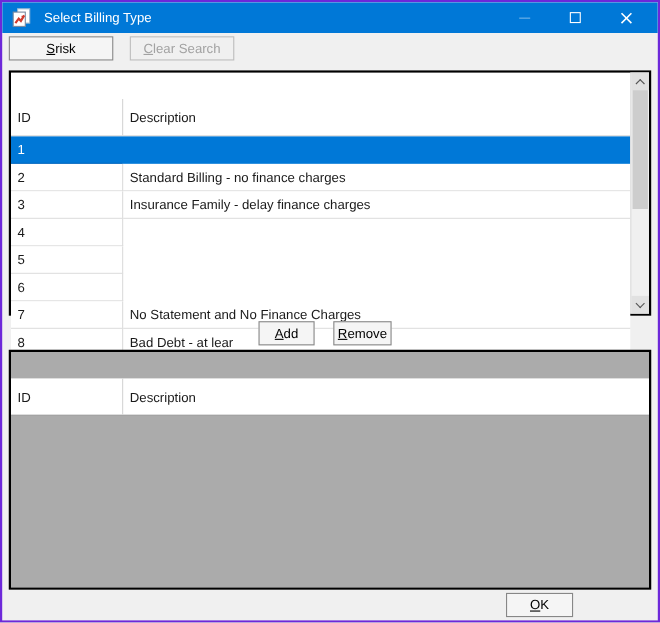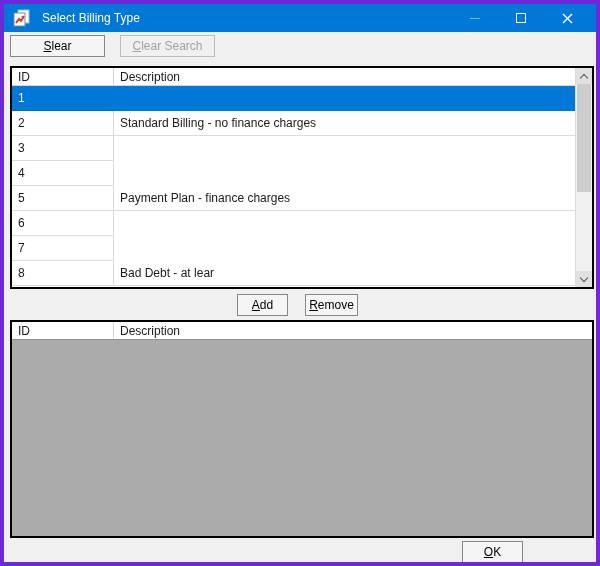--- a/index.html
+++ b/index.html
@@ -1,19 +1,19 @@
 <!DOCTYPE html>
 <html><head>
 <meta charset="utf-8">
 <style>
   html,body{margin:0;padding:0;background:#cfcfcf;}
   *{box-sizing:border-box;font-family:"Liberation Sans",sans-serif;}
   .dialog{
     position:relative;width:600px;height:566px;
-    border:4px solid #6d28d9;background:#f0f0f0;overflow:hidden;
+    border:2px solid #6d28d9;background:#f0f0f0;overflow:hidden;
   }
   
   .titlebar{height:28px;background:#0078d7;display:flex;align-items:center;}
   .app-icon{margin-left:8px;width:20px;height:18px;position:relative;flex:0 0 auto;}
   .title-text{color:#ffffff;font-size:12px;margin-left:10px;white-space:nowrap;}
   .win-controls{margin-left:auto;display:flex;height:28px;margin-right:6px;}
   .win-btn{width:46px;height:28px;display:flex;align-items:center;justify-content:center;}
   .min-glyph{width:10px;height:1px;background:#ffffff;opacity:.45;}
   .max-glyph{width:10px;height:10px;border:1px solid #ffffff;}
   
@@ -26,22 +26,22 @@
   .btn.disabled{background:#f0f0f0;border-color:#bdbdbd;color:#a2a2a2;}
   
   .btn-search{left:6px;top:31px;width:95px;}
   .btn-clear{left:116px;top:31px;width:95px;}
   
   .table1{
     position:absolute;left:6px;top:62px;width:584px;height:223px;
     border:2px solid #000;background:#fff;display:flex;
   }
   .t-main{flex:1;display:flex;flex-direction:column;min-width:0;}
-  .t-header{height:18px;display:flex;align-items:flex-start;font-size:12px;color:#1a1a1a;
-    border-bottom:1px solid #d4d4d4;background:#fff;flex:0 0 auto;}
+  .t-header{height:34px;display:flex;align-items:flex-start;font-size:12px;color:#1a1a1a;
+    border-bottom:1px solid #d4d4d4;background:#fff;flex:0 0 auto;margin-top:24px;}
   .col-id{width:102px;padding-left:6px;border-right:1px solid #d4d4d4;height:100%;display:flex;align-items:center;}
   .col-desc{flex:1;padding-left:6px;height:100%;display:flex;align-items:center;min-width:0;}
   .t-row{height:25px;flex:0 0 auto;display:flex;font-size:12px;color:#1a1a1a;background:#fff;}
   .t-row .col-id{border-right:1px solid #dcdcdc;border-bottom:1px solid #dcdcdc;}
   .t-row .col-desc{border-bottom:1px solid #dcdcdc;white-space:nowrap;overflow:hidden;}
   .t-row.selected{background:#0078d7;color:#ffffff;}
   .t-row.selected .col-id,.t-row.selected .col-desc{border-color:transparent;border-bottom-color:#0067c0;}
   
   .sbar{width:17px;flex:0 0 auto;background:#f0f0f0;border-left:1px solid #dcdcdc;
     display:flex;flex-direction:column;}
@@ -92,21 +92,21 @@
           <line x1="1" y1="1" x2="10" y2="10" stroke="#ffffff" stroke-width="1.4"></line>
           <line x1="10" y1="1" x2="1" y2="10" stroke="#ffffff" stroke-width="1.4"></line>
         </svg>
       </span>
     </span>
   </div>
 
   <button class="btn btn-search">
       <span></span>
       <span class="mn">S</span>
-      <span>lear</span>
+      <span>risk</span>
     </button>
   <button class="btn btn-clear disabled">
       <span></span>
       <span class="mn">C</span>
       <span>lear Search</span>
     </button>
 
   <div class="table1">
     <div class="t-main">
       <div class="t-header">
@@ -115,33 +115,34 @@
       </div>
       <div class="t-row selected">
         <span class="col-id">1</span>
       </div>
       <div class="t-row">
         <span class="col-id">2</span>
         <span class="col-desc">Standard Billing - no finance charges</span>
       </div>
       <div class="t-row">
         <span class="col-id">3</span>
+        <span class="col-desc">Insurance Family - delay finance charges</span>
       </div>
       <div class="t-row">
         <span class="col-id">4</span>
       </div>
       <div class="t-row">
         <span class="col-id">5</span>
-        <span class="col-desc">Payment Plan - finance charges</span>
       </div>
       <div class="t-row">
         <span class="col-id">6</span>
       </div>
       <div class="t-row">
         <span class="col-id">7</span>
+        <span class="col-desc">No Statement and No Finance Charges</span>
       </div>
       <div class="t-row">
         <span class="col-id">8</span>
         <span class="col-desc">Bad Debt - at lear</span>
       </div>
     </div>
     <div class="sbar">
       <span class="sb-btn">
         <span class="chev up"></span>
       </span>

